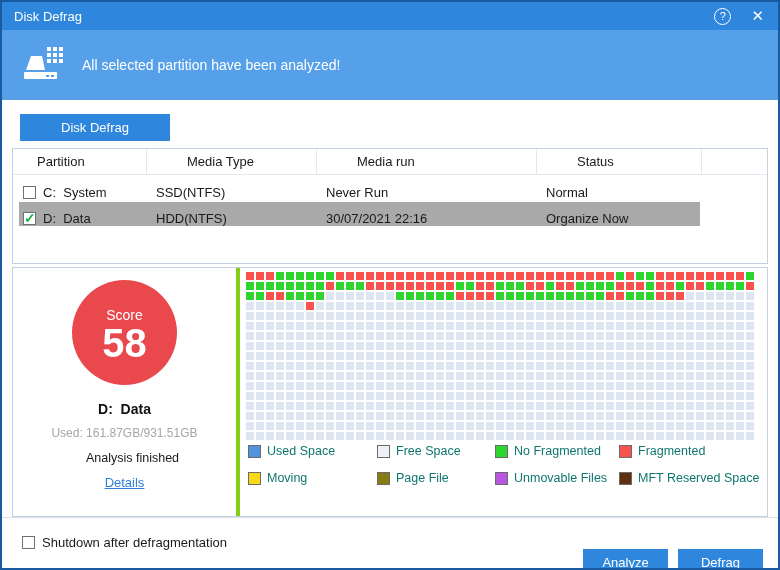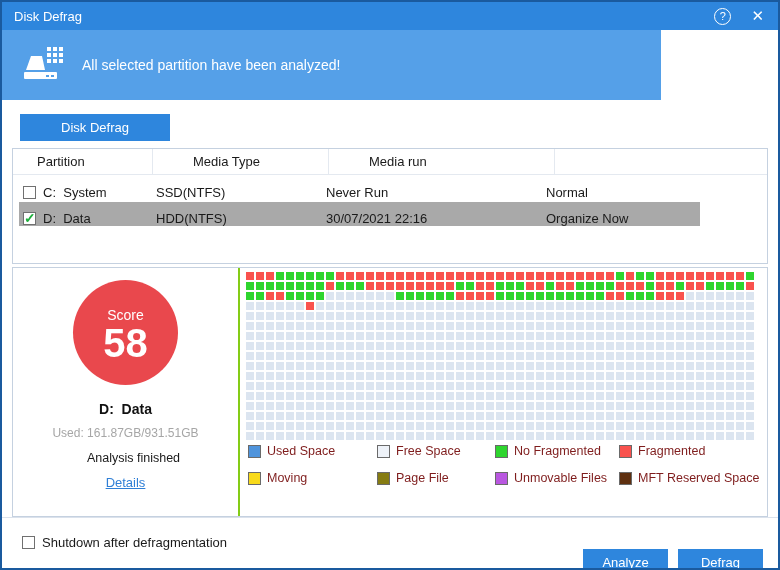--- a/index.html
+++ b/index.html
@@ -15,37 +15,37 @@
   }
   .titlebar .title { font-size:13px; margin-left:12px; }
   .titlebar .win-controls { position:absolute; right:10px; top:0; height:28px; display:flex; align-items:center; gap:16px; }
   .help-btn {
     width:17px; height:17px; border:1px solid #fff; border-radius:50%;
     color:#fff; font-size:11px; display:flex; align-items:center; justify-content:center; cursor:pointer;
   }
   .close-btn { color:#fff; font-size:15px; cursor:pointer; padding:0 4px; }
   
   .banner {
-    position:absolute; left:0; top:28px; width:659px; height:70px;
+    position:absolute; left:0; top:28px; width:776px; height:70px;
     background:#55a0e8; color:#fff; display:flex; align-items:center;
   }
   .banner .disk-icon { margin-left:22px; }
   .banner .msg { font-size:14px; margin-left:18px; }
   
   .tab-btn {
     position:absolute; left:18px; top:112px; width:150px; height:27px;
     background:#2e86dd; color:#fff; font-size:13px; border:none;
     display:flex; align-items:center; justify-content:center; cursor:pointer;
   }
   
   .ptable {
     position:absolute; left:10px; top:146px; width:756px; height:116px;
     border:1px solid #c5d1e0; background:#fff; font-size:13px; color:#1a1a1a;
   }
-  .thead { display:grid; grid-template-columns:133px 170px 220px 165px auto; height:26px; border-bottom:1px solid #e4e9f0;gap:6px; }
+  .thead { display:grid; grid-template-columns:133px 170px 220px 165px auto; height:26px; border-bottom:1px solid #e4e9f0; }
   .th { display:flex; align-items:center; padding-left:10px; }
   .th:first-child { padding-left:24px; }
   .th + .th { border-left:1px solid #e4e9f0;padding-left:40px; }
   .trow {
     position:relative; display:grid; grid-template-columns:133px 170px 220px 165px auto;
     height:26px; cursor:default;
   }
   .trow .rowbg { display:none; }
   .trow.selected .rowbg {
     display:block; position:absolute; left:6px; right:67px; top:1px; bottom:1px;
@@ -61,21 +61,21 @@
     content:"\2713"; position:absolute; left:0px; top:-3px;
     color:#1daf3c; font-size:14px; font-weight:bold;
   }
   
   .panel {
     position:absolute; left:10px; top:265px; width:756px; height:250px;
     border:1px solid #c5d1e0; background:#fff;
   }
   .score-section {
     position:absolute; left:0; top:0; width:227px; height:100%;
-    border-right:2px solid #84cc16; display:flex; flex-direction:column; align-items:center;
+    border-right:4px solid #84cc16; display:flex; flex-direction:column; align-items:center;
   }
   .score-circle {
     margin-top:12px; width:105px; height:105px; border-radius:50%;
     background:#e9484d; color:#fff; display:flex; flex-direction:column;
     align-items:center; justify-content:center;
   }
   .score-circle .slabel { font-size:14px; margin-top:4px; }
   .score-circle .sval { font-size:40px; font-weight:bold; line-height:1.0; }
   .drive-label { margin-top:16px; font-size:14px; font-weight:bold; color:#111; white-space:pre; }
   .used-label { margin-top:9px; font-size:12px; color:#a6a6a6; }
@@ -88,21 +88,21 @@
   }
   .cell { width:8px; height:8px; }
   .cell-f { background:#dce5f0; }
   .cell-g { background:#2ed52e; }
   .cell-r { background:#f9524e; }
   
   .legend {
     position:absolute; left:235px; top:176px; width:515px;
     display:grid; grid-template-columns:129px 118px 124px auto; row-gap:13px;
   }
-  .legend-item { display:flex; align-items:center; font-size:12.5px; color:#7f1d1d; }
+  .legend-item { display:flex; align-items:center; font-size:12.5px; color:#0f766e; }
   .legend-swatch { width:13px; height:13px; border:1px solid #6a6a6a; margin-right:6px; flex:none; }
   
   .footer-sep { position:absolute; left:0; top:515px; width:776px; border-top:1px solid #dbe2ec; }
   .shutdown { position:absolute; left:20px; top:533px; display:flex; align-items:center; font-size:13px; color:#1a1a1a; cursor:pointer; }
   .btn {
     position:absolute; top:547px; width:85px; height:27px; background:#2e86dd;
     color:#fff; font-size:13px; border:none; display:flex; align-items:center;
     justify-content:center; cursor:pointer;
   }
   .btn-analyze { left:581px; }
@@ -144,20 +144,21 @@
     <span class="msg">All selected partition have been analyzed!</span>
   </div>
 
   <button class="tab-btn">Disk Defrag</button>
 
   <div class="ptable">
     <div class="thead">
       <div class="th">Partition</div>
       <div class="th">Media Type</div>
       <div class="th">Media run</div>
+      <div class="th">Status</div>
       <div class="th"></div>
     </div>
 
     <div class="trow">
 
       <div class="td part">
         <span class="checkbox"></span>
         <span>C:  System</span>
       </div>
       <div class="td">SSD(NTFS)</div>

